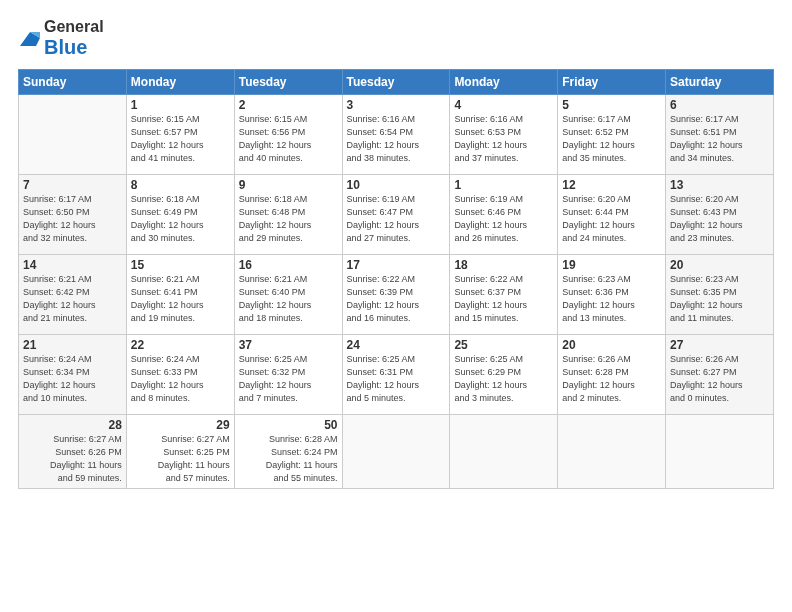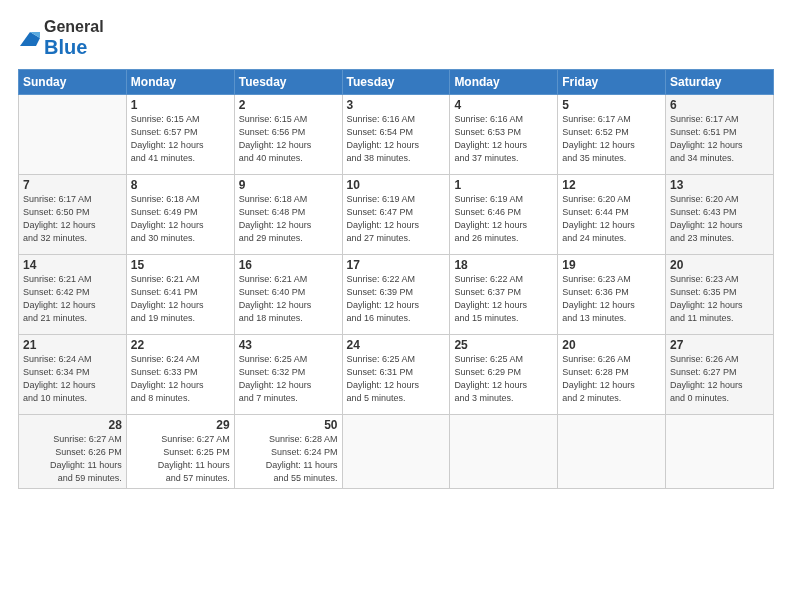--- a/index.html
+++ b/index.html
@@ -278,21 +278,21 @@
 and 10 minutes.</div>
           </td>
           <td>
             <span class="day-number">22</span>
             <div class="day-info" style="white-space: pre-line;">Sunrise: 6:24 AM
 Sunset: 6:33 PM
 Daylight: 12 hours
 and 8 minutes.</div>
           </td>
           <td>
-            <span class="day-number">43</span>
+            <span class="day-number">37</span>
             <div class="day-info" style="white-space: pre-line;">Sunrise: 6:25 AM
 Sunset: 6:32 PM
 Daylight: 12 hours
 and 7 minutes.</div>
           </td>
           <td>
             <span class="day-number">24</span>
             <div class="day-info" style="white-space: pre-line;">Sunrise: 6:25 AM
 Sunset: 6:31 PM
 Daylight: 12 hours

